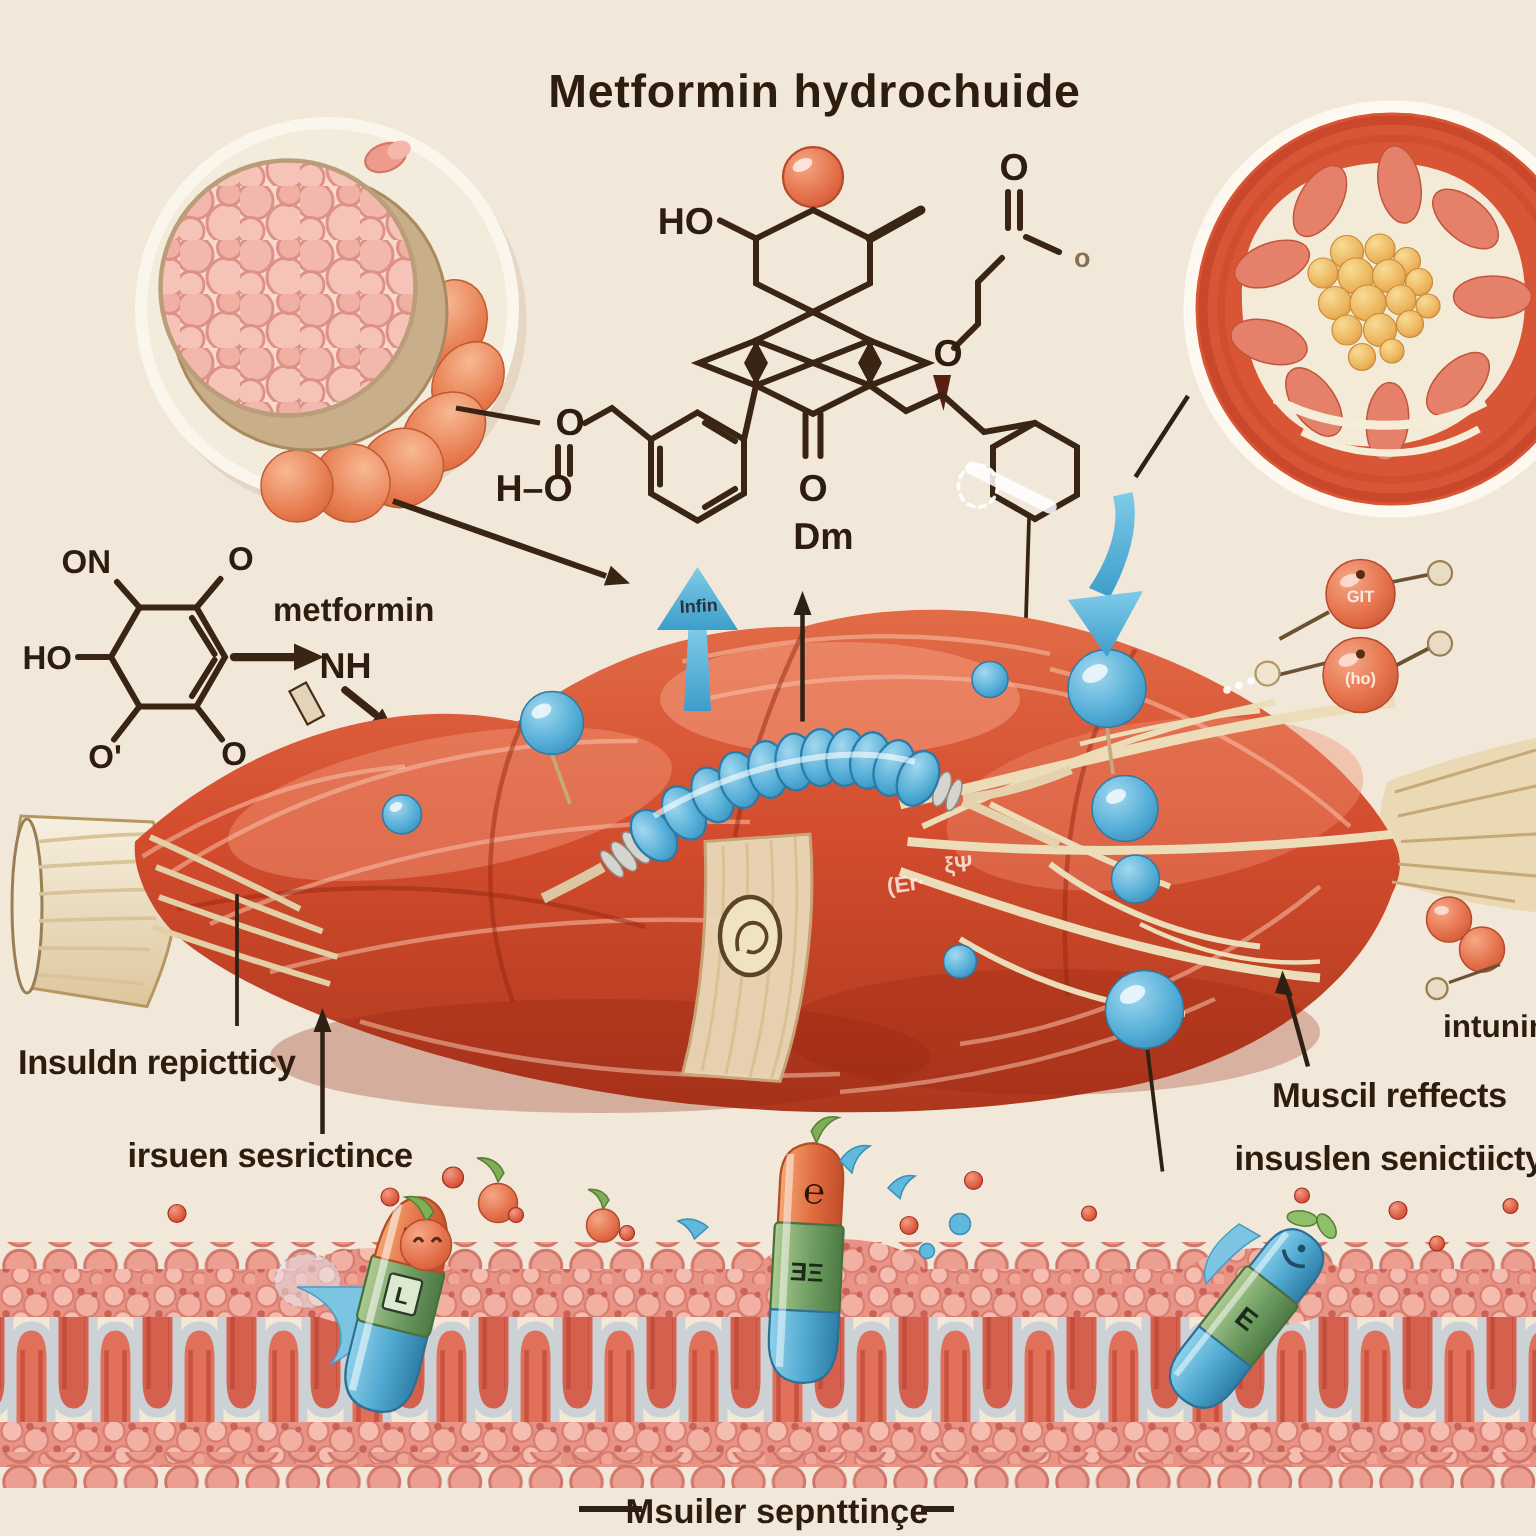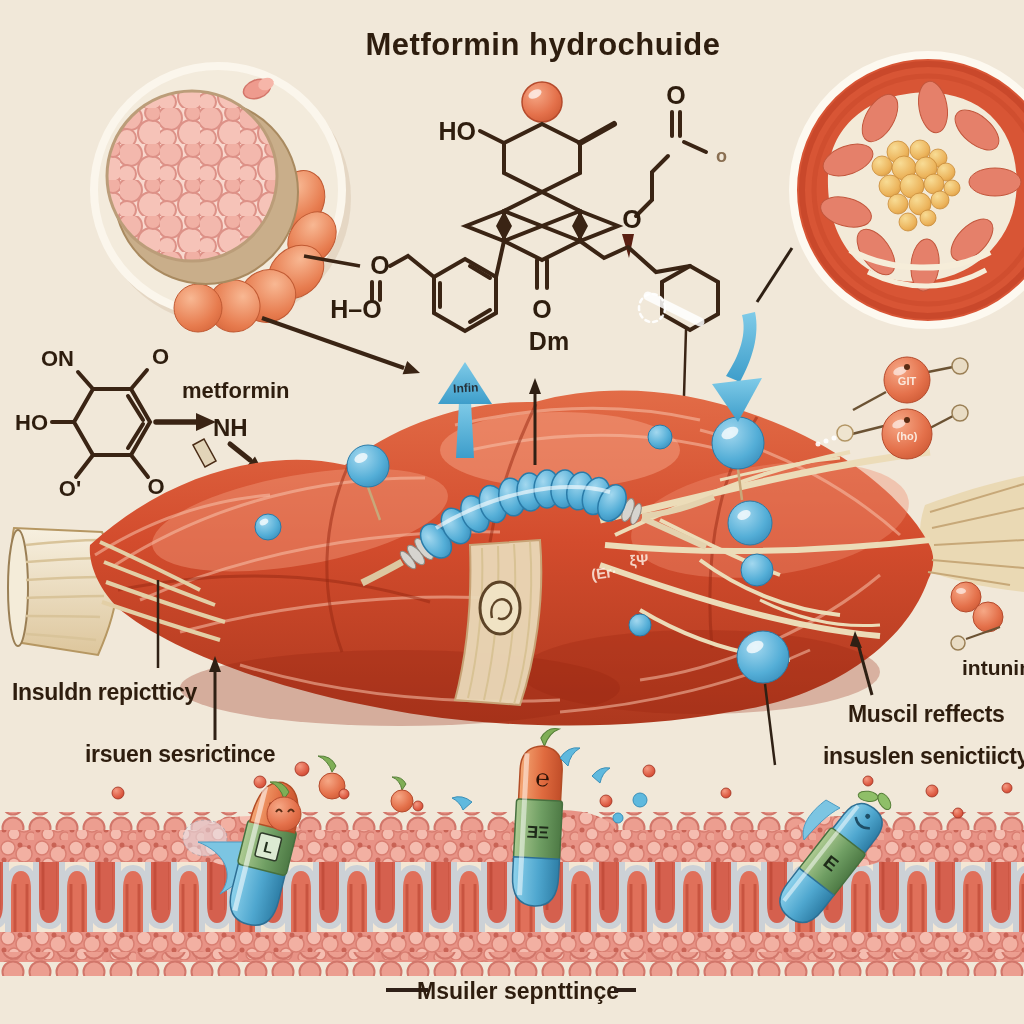--- a/index.html
+++ b/index.html
@@ -1,16 +1,16 @@
 <!DOCTYPE html>
 <html><head>
 <meta charset="utf-8">
 <style>
   html,body{margin:0;padding:0;background:#f1e8d9;width:1024px;height:1024px;overflow:hidden;}
-  .stage{position:relative;width:1024px;height:880px;font-family:"Liberation Sans",sans-serif;}
+  .stage{position:relative;width:1024px;height:880px;font-family:"Liberation Sans",sans-serif;margin-top:16px;}
   svg text{font-family:"Liberation Sans","DejaVu Sans",sans-serif;fill:#2e1d0e;}
   .title-t{font-size:31px;font-weight:bold;letter-spacing:.5px;}
   .chem-t{font-size:25px;font-weight:bold;}
   .chem-s{font-size:18px;font-weight:bold;fill:#8a6f52;}
   .lbl{font-size:23px;font-weight:600;letter-spacing:-0.3px;}
   .lbl-sm{font-size:21px;font-weight:600;}
   .sph-t{font-size:11px;font-weight:bold;fill:#fbe9dd;}
   .glyph-t{font-size:15px;font-weight:bold;fill:#23301d;}
   .scrib{font-size:15px;font-weight:bold;fill:rgba(255,246,236,.8);}
   .arrow-t{font-size:12px;font-weight:bold;fill:#26313a;}

